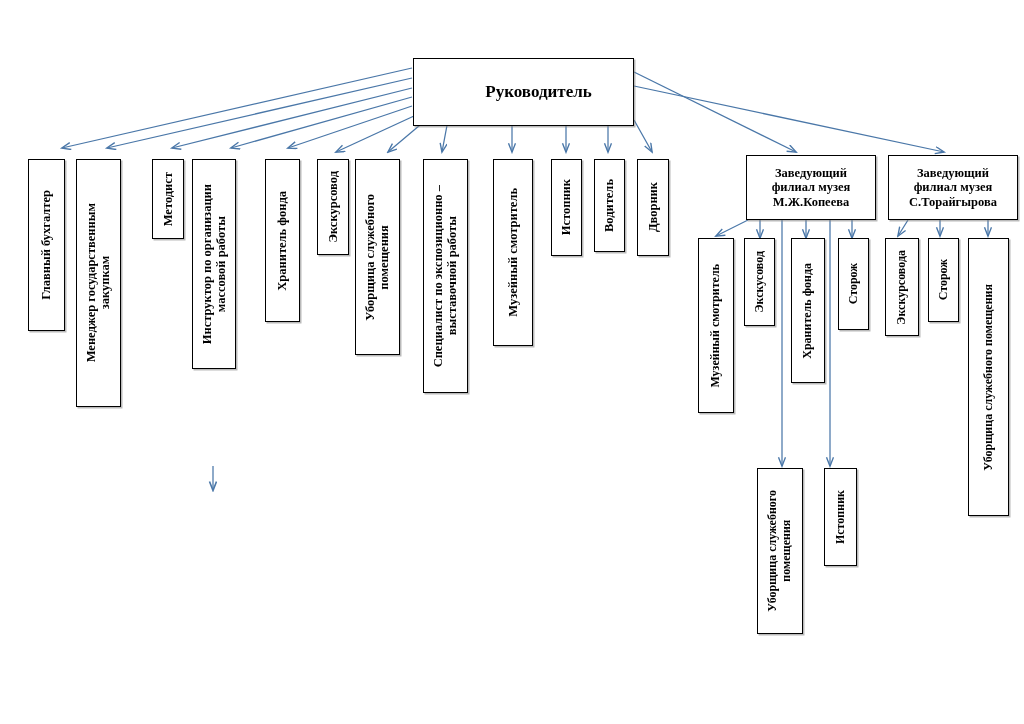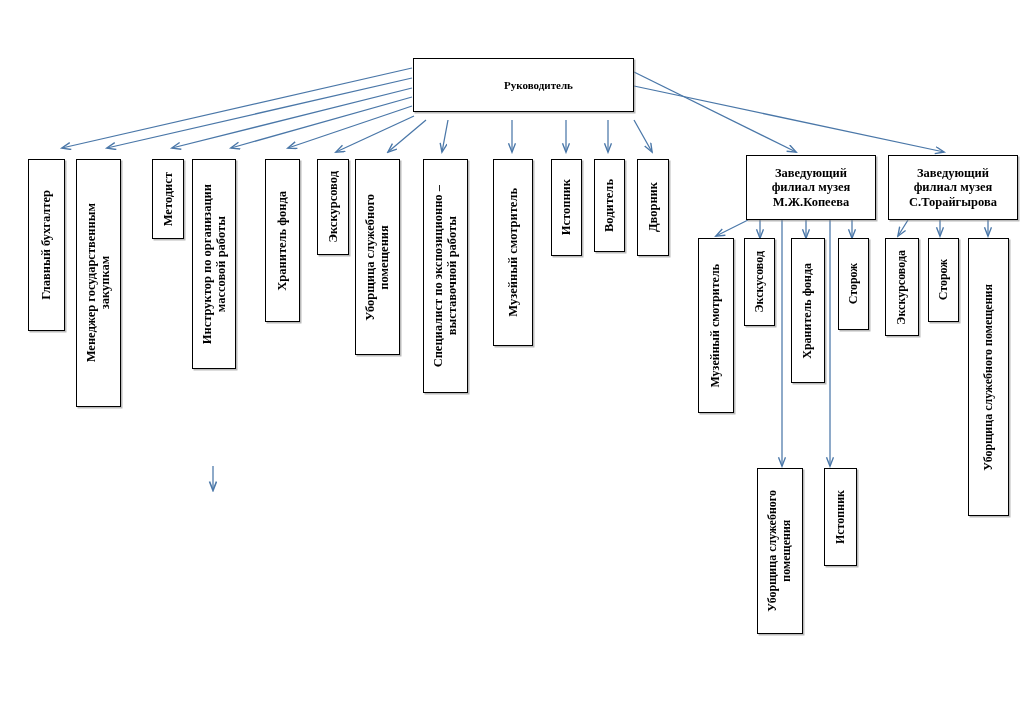--- a/index.html
+++ b/index.html
@@ -105,21 +105,21 @@
       <path d="M908,220 L898,236"></path>
       <path d="M940,220 L940,236"></path>
       <path d="M988,220 L988,236"></path>
     </g>
 
     <g stroke="#4a77a8" stroke-width="1.25" fill="none" marker-end="url(#ahd)">
       <path d="M213,466 L213,490"></path>
     </g>
   </svg>
 
-  <div class="node horiz" style="left:413px; top:58px; width:221px; height:54px; font-size:11px;padding-left:30px;">
+  <div class="node horiz" style="left:413px; top:58px; width:221px; height:68px; font-size:17px;padding-left:30px;">
     <span class="label">Руководитель</span>
   </div>
 
   <div class="node vert" style="left:28px; top:159px; width:37px; height:172px; font-size:12.5px;">
     <span class="label">Главный бухгалтер</span>
   </div>
 
   <div class="node vert" style="left:76px; top:159px; width:45px; height:248px; font-size:12.5px;">
     <span class="label">Менеджер государственным
 закупкам</span>

